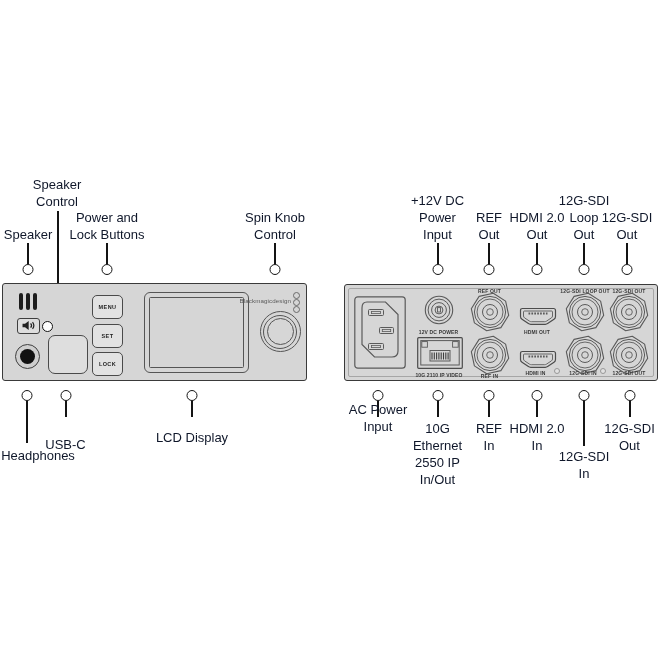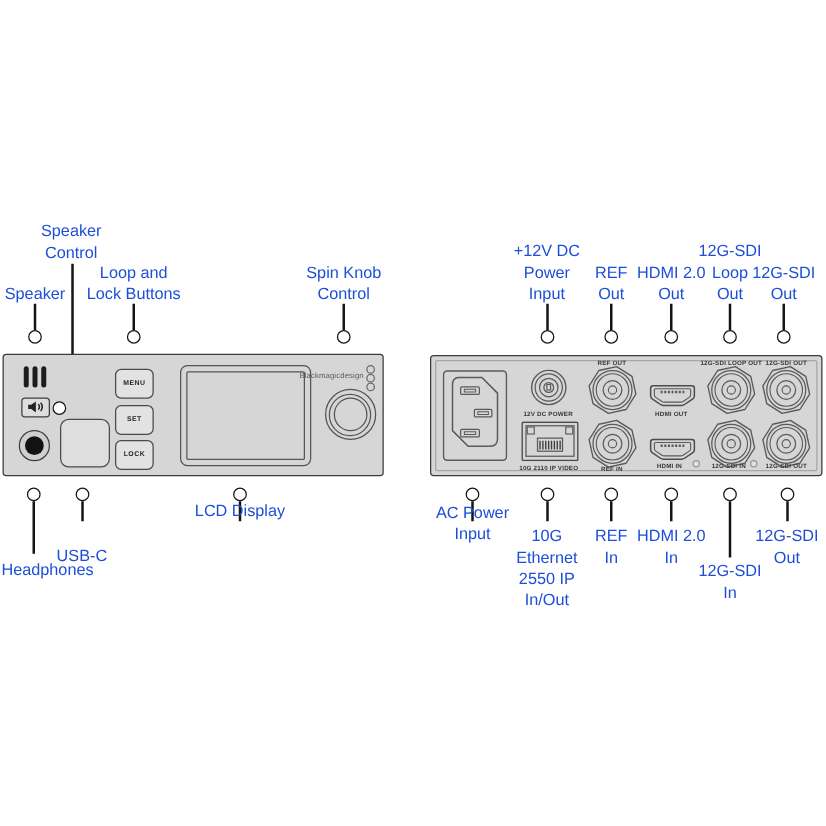--- a/index.html
+++ b/index.html
@@ -6,21 +6,21 @@
   .canvas{position:relative;width:661px;height:661px;background:#ffffff;overflow:hidden;
           font-family:"Liberation Sans", sans-serif;}
 
   
   .panel{position:absolute;box-sizing:border-box;background:#d6d6d6;
          border:1.5px solid #3a3a3a;border-radius:3px;}
   .panel-inner-plate{position:absolute;inset:3px;border:1px solid #a6a6a6;border-radius:2px;}
 
   
   .co-label{position:absolute;transform:translateX(-50%);width:max-content;
-            white-space:pre-line;text-align:center;font-size:13px;line-height:17px;color:#1d4ed8;}
+            white-space:pre-line;text-align:center;font-size:13px;line-height:17px;color:#0f172a;}
   .co-line{position:absolute;transform:translateX(-50%);width:2px;background:#141414;}
   .co-hline{position:absolute;height:2px;background:#141414;}
   .co-dot{position:absolute;transform:translateX(-50%);box-sizing:border-box;width:11px;height:11px;
           border:1.9px solid #141414;border-radius:50%;background:#fff;}
 
   
   .grille-bar{position:absolute;width:3.5px;height:17px;background:#1d1d1d;border-radius:2px;}
   .spk-btn{position:absolute;box-sizing:border-box;left:14px;top:33.5px;width:23px;height:16.5px;
            border:1.2px solid #3f3f3f;border-radius:3px;background:#dedede;
            display:flex;align-items:center;justify-content:center;}
@@ -64,21 +64,21 @@
   </div>
 
   <div>
     <div class="co-label" style="left:57px;top:176px">Speaker
 Control</div>
     <div class="co-line" style="left:57.5px;top:211px;height:113px"></div>
     <div class="co-hline" style="left:50px;top:322.5px;width:8px"></div>
   </div>
 
   <div>
-    <div class="co-label" style="left:107px;top:209px">Loop and
+    <div class="co-label" style="left:107px;top:209px">Power and
 Lock Buttons</div>
     <div class="co-line" style="left:107px;top:243px;height:21px"></div>
     <div class="co-dot" style="left:107px;top:263.5px"></div>
   </div>
 
   <div>
     <div class="co-label" style="left:275px;top:209px">Spin Knob
 Control</div>
     <div class="co-line" style="left:275px;top:243px;height:21px"></div>
     <div class="co-dot" style="left:275px;top:263.5px"></div>
@@ -132,21 +132,21 @@
 
   <div>
     <div class="co-dot" style="left:65.5px;top:390px"></div>
     <div class="co-line" style="left:65.5px;top:401px;height:16px"></div>
     <div class="co-label" style="left:65.5px;top:436px">USB-C</div>
   </div>
 
   <div>
     <div class="co-dot" style="left:192px;top:390px"></div>
     <div class="co-line" style="left:192px;top:401px;height:16px"></div>
-    <div class="co-label" style="left:192px;top:400px">LCD Display</div>
+    <div class="co-label" style="left:192px;top:429px">LCD Display</div>
   </div>
 
   <div>
     <div class="co-label" style="left:437.5px;top:192px">+12V DC
 Power
 Input</div>
     <div class="co-line" style="left:437.5px;top:243px;height:21px"></div>
     <div class="co-dot" style="left:437.5px;top:263.5px"></div>
   </div>
   <div>

